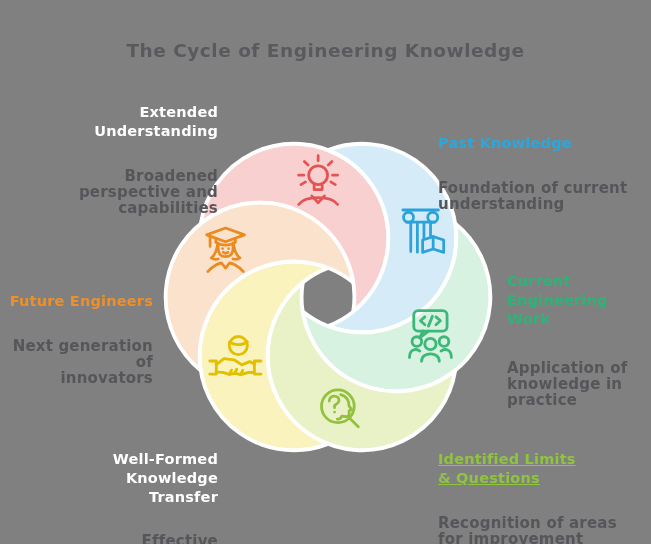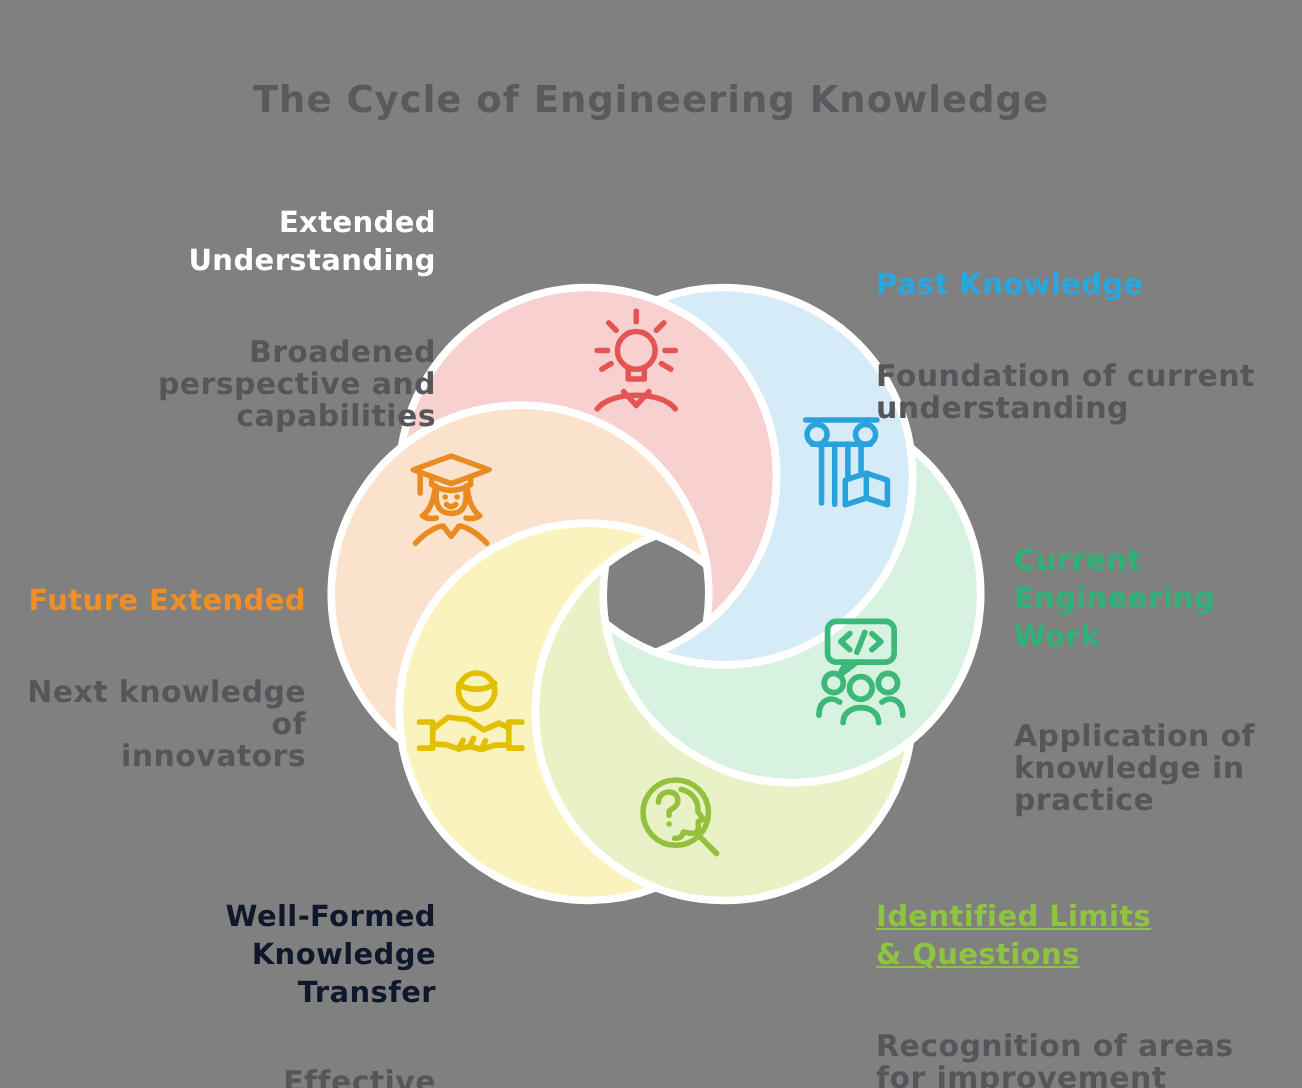--- a/index.html
+++ b/index.html
@@ -126,27 +126,27 @@
   </div>
 
   <div class="node node-identified">
     <div class="node-label" style="color: rgb(143, 196, 62); text-decoration: underline;">Identified Limits
 &amp; Questions</div>
     <div class="node-desc" style="color: rgb(85, 86, 90);">Recognition of areas
 for improvement</div>
   </div>
 
   <div class="node node-wellformed align-right">
-    <div class="node-label" style="color: #0f172a;">Well-Formed
+    <div class="node-label" style="color: #ffffff;">Well-Formed
 Knowledge
 Transfer</div>
     <div class="node-desc" style="color: rgb(85, 86, 90);">Effective
 communication of
 insights</div>
   </div>
 
   <div class="node node-future align-right">
-    <div class="node-label" style="color: rgb(239, 143, 38);">Future Extended</div>
-    <div class="node-desc" style="color: rgb(85, 86, 90);">Next knowledge of
+    <div class="node-label" style="color: rgb(239, 143, 38);">Future Engineers</div>
+    <div class="node-desc" style="color: rgb(85, 86, 90);">Next generation of
 innovators</div>
   </div>
 
 </div>
 
 </body></html>

